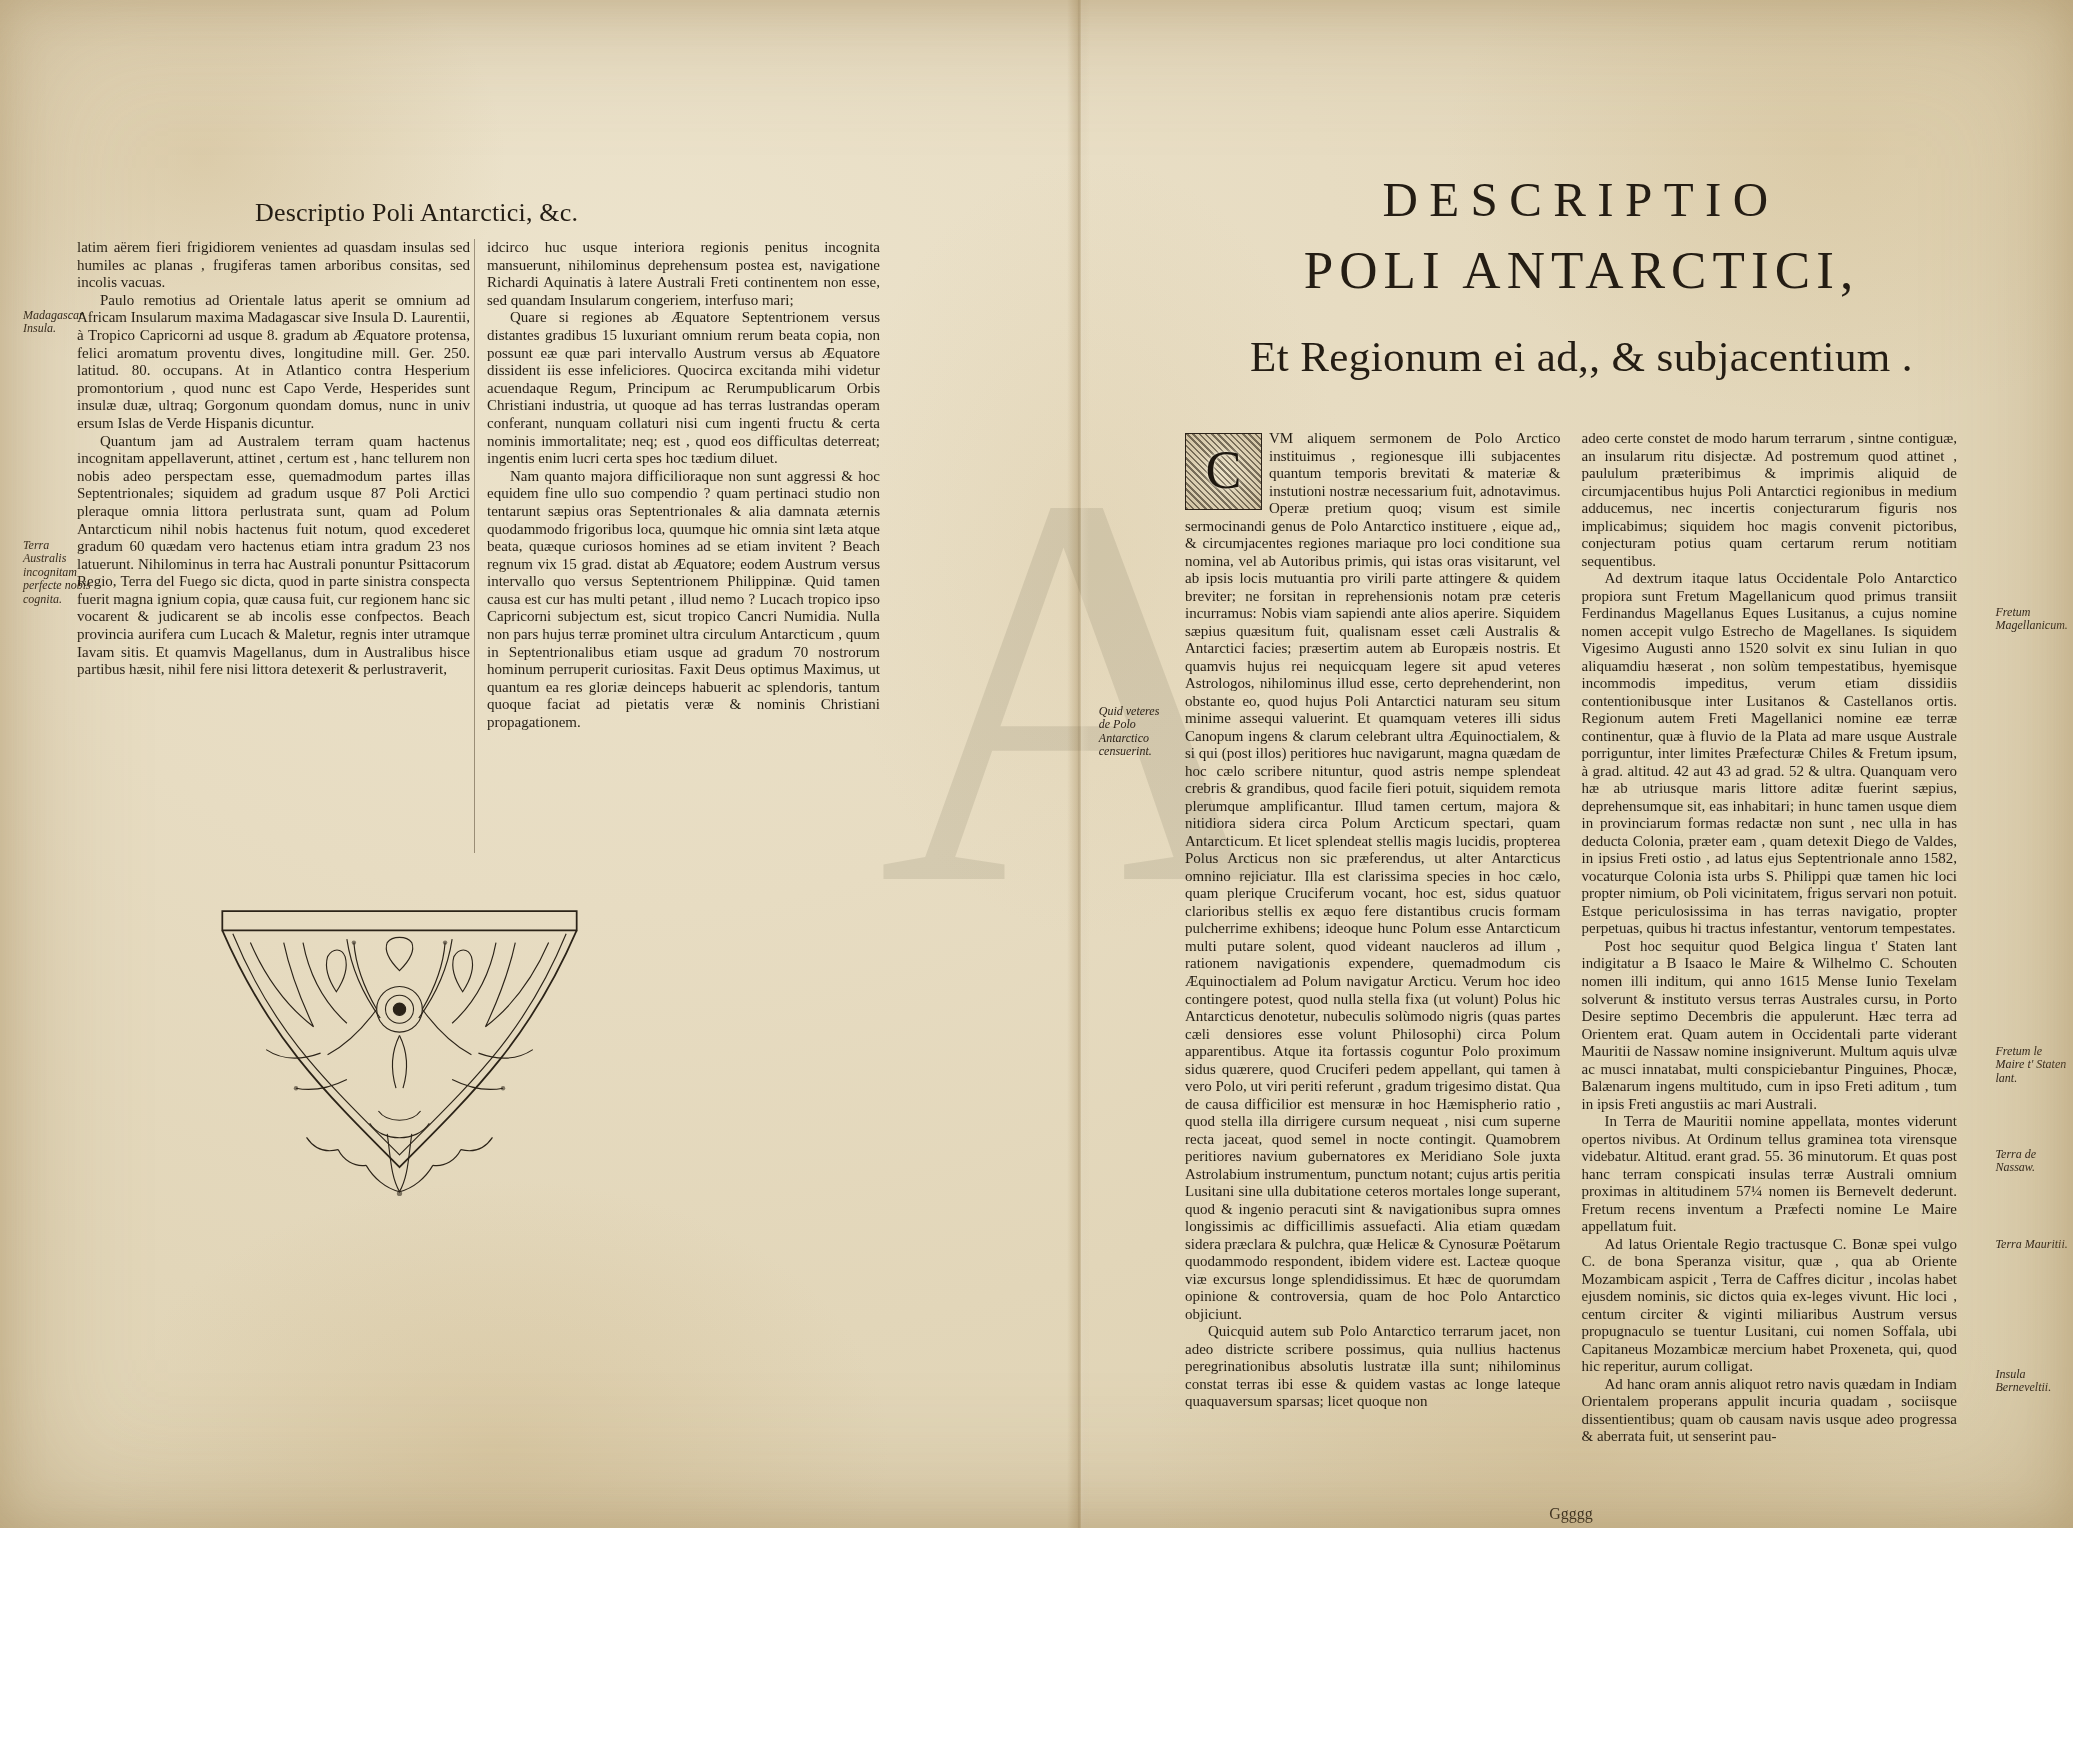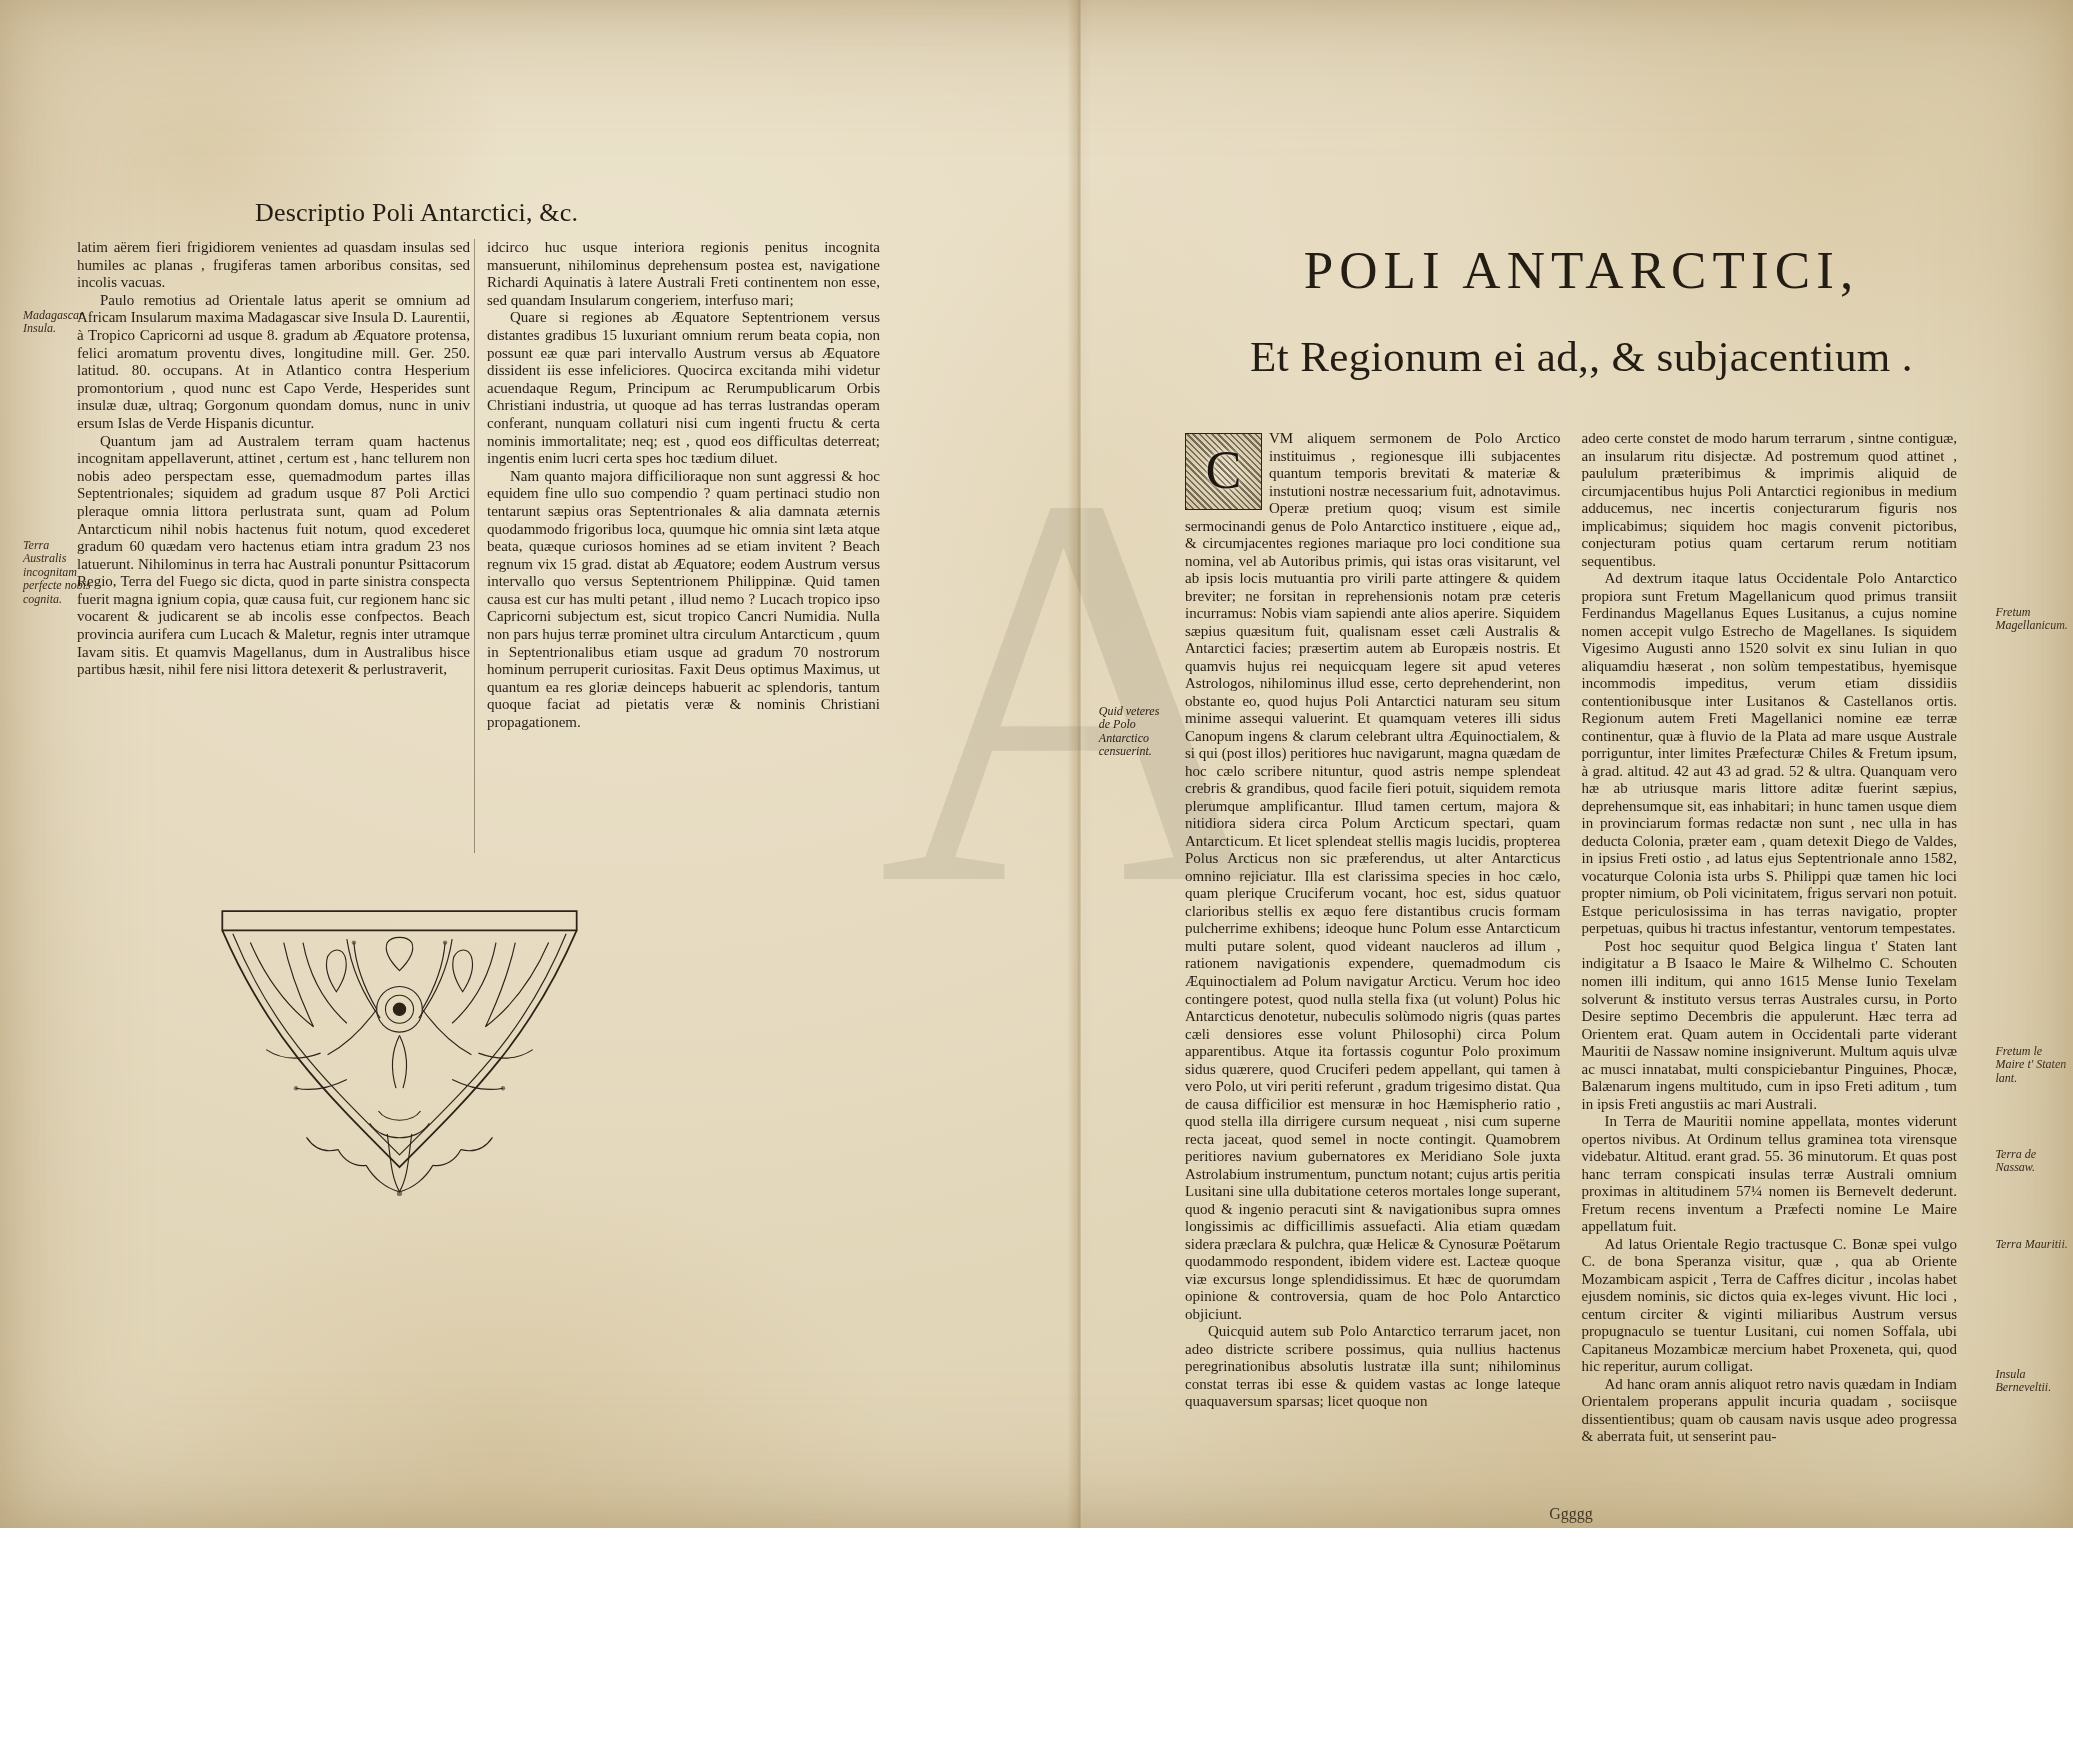--- a/index.html
+++ b/index.html
@@ -300,20 +300,21 @@
           <circle cx="210" cy="330" r="3"></circle>
         </g>
       </svg>
     </div>
   </div>
 
   <div class="fold"></div>
   <div class="fold2"></div>
 
   <div class="right-page">
+    <div class="title1">DESCRIPTIO</div>
     <div class="title2">POLI ANTARCTICI,</div>
     <div class="title3">Et Regionum ei ad,, &amp; subjacentium .</div>
 
     <div class="rnote rn-left" style="top:693px;margin-top:12px;">Quid veteres de Polo Antarctico censuerint.</div>
 
     <div class="rnote rn-right" style="top:606px;">Fretum Magellanicum.</div>
     <div class="rnote rn-right" style="top:1045px;">Fretum le Maire t' Staten lant.</div>
     <div class="rnote rn-right" style="top:1148px;">Terra de Nassaw.</div>
     <div class="rnote rn-right" style="top:1238px;">Terra Mauritii.</div>
     <div class="rnote rn-right" style="top:1368px;">Insula Berneveltii.</div>

